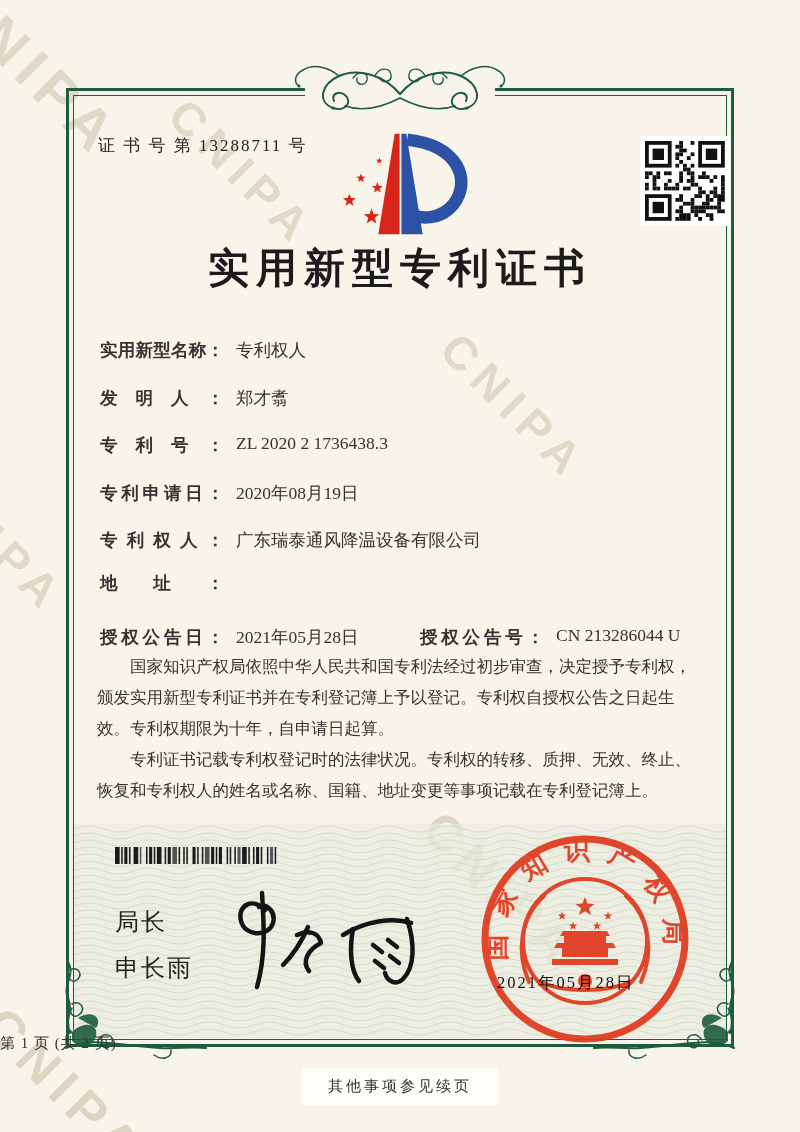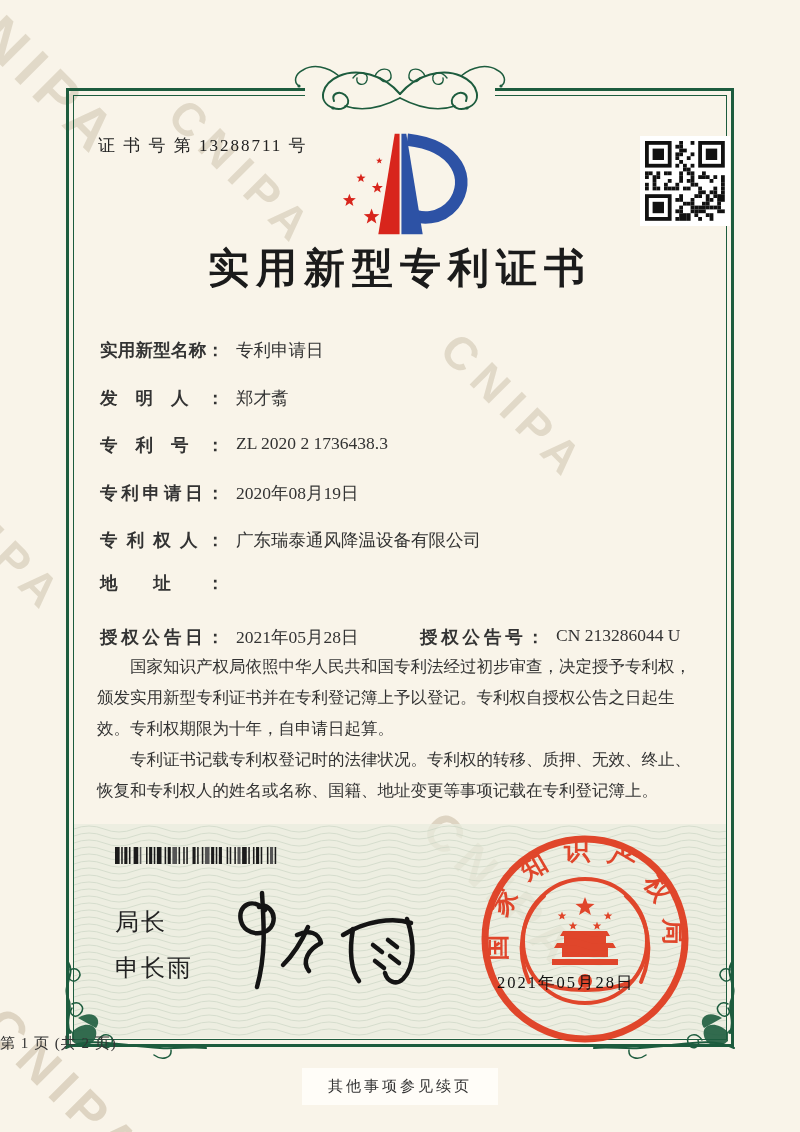--- a/index.html
+++ b/index.html
@@ -301,21 +301,21 @@
         <rect x="5" y="58.199999999999996" width="26.599999999999998" height="26.599999999999998" fill="#111111"></rect>
         <rect x="8.8" y="62" width="19" height="19" fill="#ffffff"></rect>
         <rect x="12.6" y="65.8" width="11.399999999999999" height="11.399999999999999" fill="#111111"></rect>
       </g>
   </svg>
 
   <div class="doc-title">实用新型专利证书</div>
 
   <div class="field-row" style="top:338px">
     <span class="flabel">实用新型名称：</span>
-    <span class="fvalue">专利申请日</span>
+    <span class="fvalue">专利权人</span>
   </div>
   <div class="field-row" style="top:386px">
     <span class="flabel">发明人：</span>
     <span class="fvalue">郑才翥</span>
   </div>
   <div class="field-row" style="top:433px">
     <span class="flabel">专利号：</span>
     <span class="fvalue">ZL 2020 2 1736438.3</span>
   </div>
   <div class="field-row" style="top:481px">

